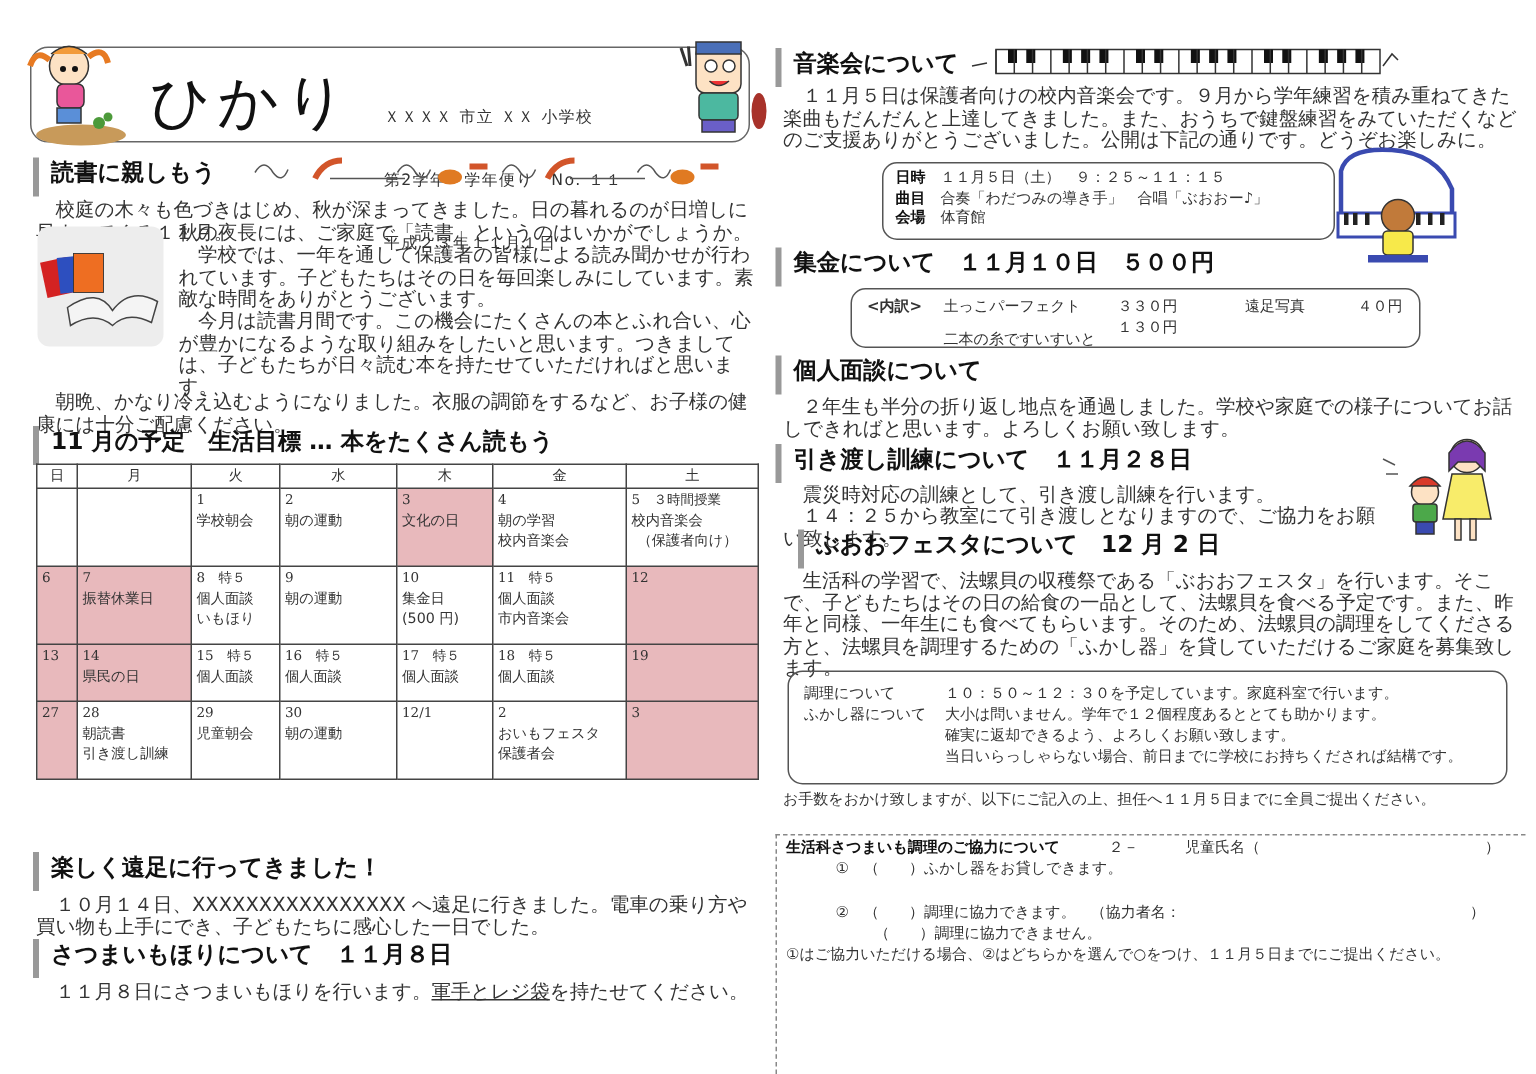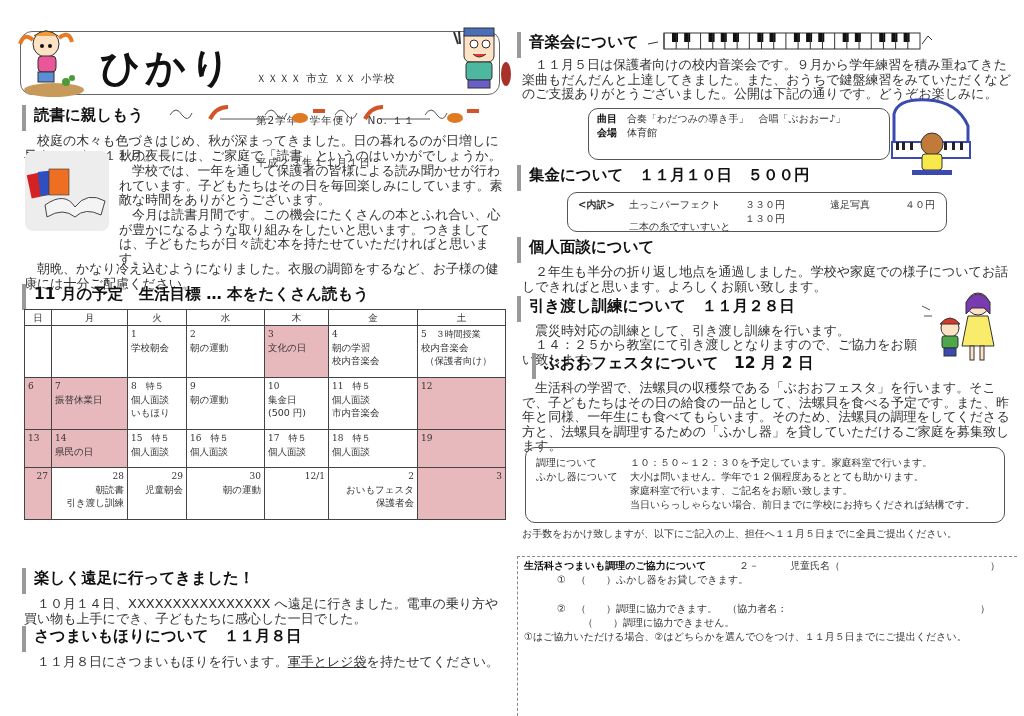--- a/index.html
+++ b/index.html
@@ -5,36 +5,36 @@
   * { box-sizing: border-box; margin: 0; padding: 0; }
   html, body { width: 1024px; height: 716px; background: #ffffff; overflow: hidden; }
   body { font-family: "DejaVu Sans", "Liberation Sans", sans-serif; color: #222; position: relative; }
 
   .abs { position: absolute; }
   .txt { font-size: 13px; line-height: 14.5px; color: #333; }
   .small { font-size: 10px; line-height: 13.5px; color: #333; }
 
   
   .banner { left: 20px; top: 31px; width: 480px; height: 64px; border: 1.5px solid #666; border-radius: 12px; }
-  .title { left: 100px; top: 40px; font-size: 40px; font-weight: bold; letter-spacing: 4px; color: #111; font-family: "DejaVu Sans", sans-serif; }
+  .title { left: 100px; top: 40px; font-size: 40px; font-weight: normal; letter-spacing: 4px; color: #111; font-family: "DejaVu Sans", sans-serif; }
   .hinfo { left: 256px; top: 43px; font-size: 10.5px; line-height: 14px; color: #333; letter-spacing: 1px; white-space: pre; }
 
   
   .sec { position: absolute; font-weight: bold; font-size: 15.5px; color: #111; padding-left: 8px; border-left: 4px solid #999; line-height: 21px; height: 26px; white-space: pre; }
 
   
   table.cal { position: absolute; left: 24px; top: 309px; width: 481px; border-collapse: collapse; table-layout: fixed; }
   .cal th, .cal td { border: 1px solid #444; font-size: 9.5px; color: #333; vertical-align: top; }
   .cal th { font-weight: normal; height: 16px; text-align: center; line-height: 15px; }
   .cal td { padding: 2px 3px; line-height: 13px; }
   .cal tr.r1 td { height: 52px; }
   .cal tr.r2 td { height: 52px; }
   .cal tr.r3 td { height: 38px; }
   .cal tr.r4 td { height: 38px; }
-  .cal tr.r5 td { height: 52px; text-align: right; }
+  .cal tr.r5 td { height: 52px; }
   .cal td.hol { background: #e8b9bc; }
   .cal .d { font-family: "DejaVu Serif", serif; font-size: 9px; }
 
   .box { position: absolute; border: 1.2px solid #555; border-radius: 10px; }
 
   .dashed { left: 517px; top: 556px; width: 500px; height: 160px; border-top: 1.5px dashed #888; border-left: 1.5px dashed #888; }
 
   .u { text-decoration: underline; }
   b.k { font-weight: bold; color: #111; }
 
@@ -297,20 +297,21 @@
       <rect x="257.6190476190476" y="3" width="6" height="9" fill="#111"></rect>
       <line x1="261.8095238095238" x2="261.8095238095238" y1="3" y2="19" stroke="#333"></line>
     </g>
   <path d="M2 14 l10 -2 M276 14 l6 -8 l4 4" stroke="#333" fill="none"></path>
 </svg>
 
 <div class="abs txt" style="left:522px;top:58px;width:490px;">　１１月５日は保護者向けの校内音楽会です。９月から学年練習を積み重ねてきた楽曲もだんだんと上達してきました。また、おうちで鍵盤練習をみていただくなどのご支援ありがとうございました。公開は下記の通りです。どうぞお楽しみに。</div>
 
 <div class="box" style="left:588px;top:108px;width:302px;height:52px;"></div>
 <div class="abs small" style="left:597px;top:112px;width:290px;">
+  <div><b class="k">日時</b>　<span>１１月５日（土）　９：２５～１１：１５</span></div>
   <div><b class="k">曲目</b>　<span>合奏「わだつみの導き手」　合唱「ぶおおー♪」</span></div>
   <div><b class="k">会場</b>　<span>体育館</span></div>
 </div>
 
 <svg class="illu" style="left:888px;top:96px" width="86" height="86">
   <path d="M6 50 L6 18 Q10 2 40 4 Q70 6 80 30 L80 50 Z" fill="#fff" stroke="#3a4ab0" stroke-width="3"></path>
   <rect x="4" y="46" width="78" height="16" fill="#fff" stroke="#3a4ab0" stroke-width="2"></rect>
   <g fill="#222">
       <rect x="8" y="46" width="3" height="8"></rect>
       <rect x="14" y="46" width="3" height="8"></rect>
@@ -355,21 +356,21 @@
 </svg>
 
 <div class="sec" style="left:532px;top:353px">ぶおおフェスタについて　12 月 2 日</div>
 <div class="abs txt" style="left:522px;top:381px;width:490px;">　生活科の学習で、法螺貝の収穫祭である「ぶおおフェスタ」を行います。そこで、子どもたちはその日の給食の一品として、法螺貝を食べる予定です。また、昨年と同様、一年生にも食べてもらいます。そのため、法螺貝の調理をしてくださる方と、法螺貝を調理するための「ふかし器」を貸していただけるご家庭を募集致します。</div>
 
 <div class="box" style="left:525px;top:447px;width:480px;height:76px;"></div>
 <div class="abs small" style="left:536px;top:456px;width:90px;">調理について</div>
 <div class="abs small" style="left:630px;top:456px;width:370px;">１０：５０～１２：３０を予定しています。家庭科室で行います。</div>
 <div class="abs small" style="left:536px;top:470px;width:90px;">ふかし器について</div>
 <div class="abs small" style="left:630px;top:470px;width:370px;">大小は問いません。学年で１２個程度あるととても助かります。</div>
-<div class="abs small" style="left:630px;top:484px;width:370px;">家庭科室で行います、ご記名をお願い致します。</div>
+<div class="abs small" style="left:630px;top:484px;width:370px;">確実に返却できるよう、よろしくお願い致します。</div>
 <div class="abs small" style="left:630px;top:498px;width:370px;">当日いらっしゃらない場合、前日までに学校にお持ちくだされば結構です。</div>
 
 <div class="abs small" style="left:522px;top:527px;width:490px;">お手数をおかけ致しますが、以下にご記入の上、担任へ１１月５日までに全員ご提出ください。</div>
 
 <div class="abs dashed"></div>
 <div class="abs small" style="left:524px;top:559px;"><b class="k">生活科さつまいも調理のご協力について</b></div>
 <div class="abs small" style="left:739px;top:559px;">２－</div>
 <div class="abs small" style="left:790px;top:559px;">児童氏名（</div>
 <div class="abs small" style="left:852px;top:557px;width:135px;height:14px;"></div>
 <div class="abs small" style="left:990px;top:559px;">）</div>

